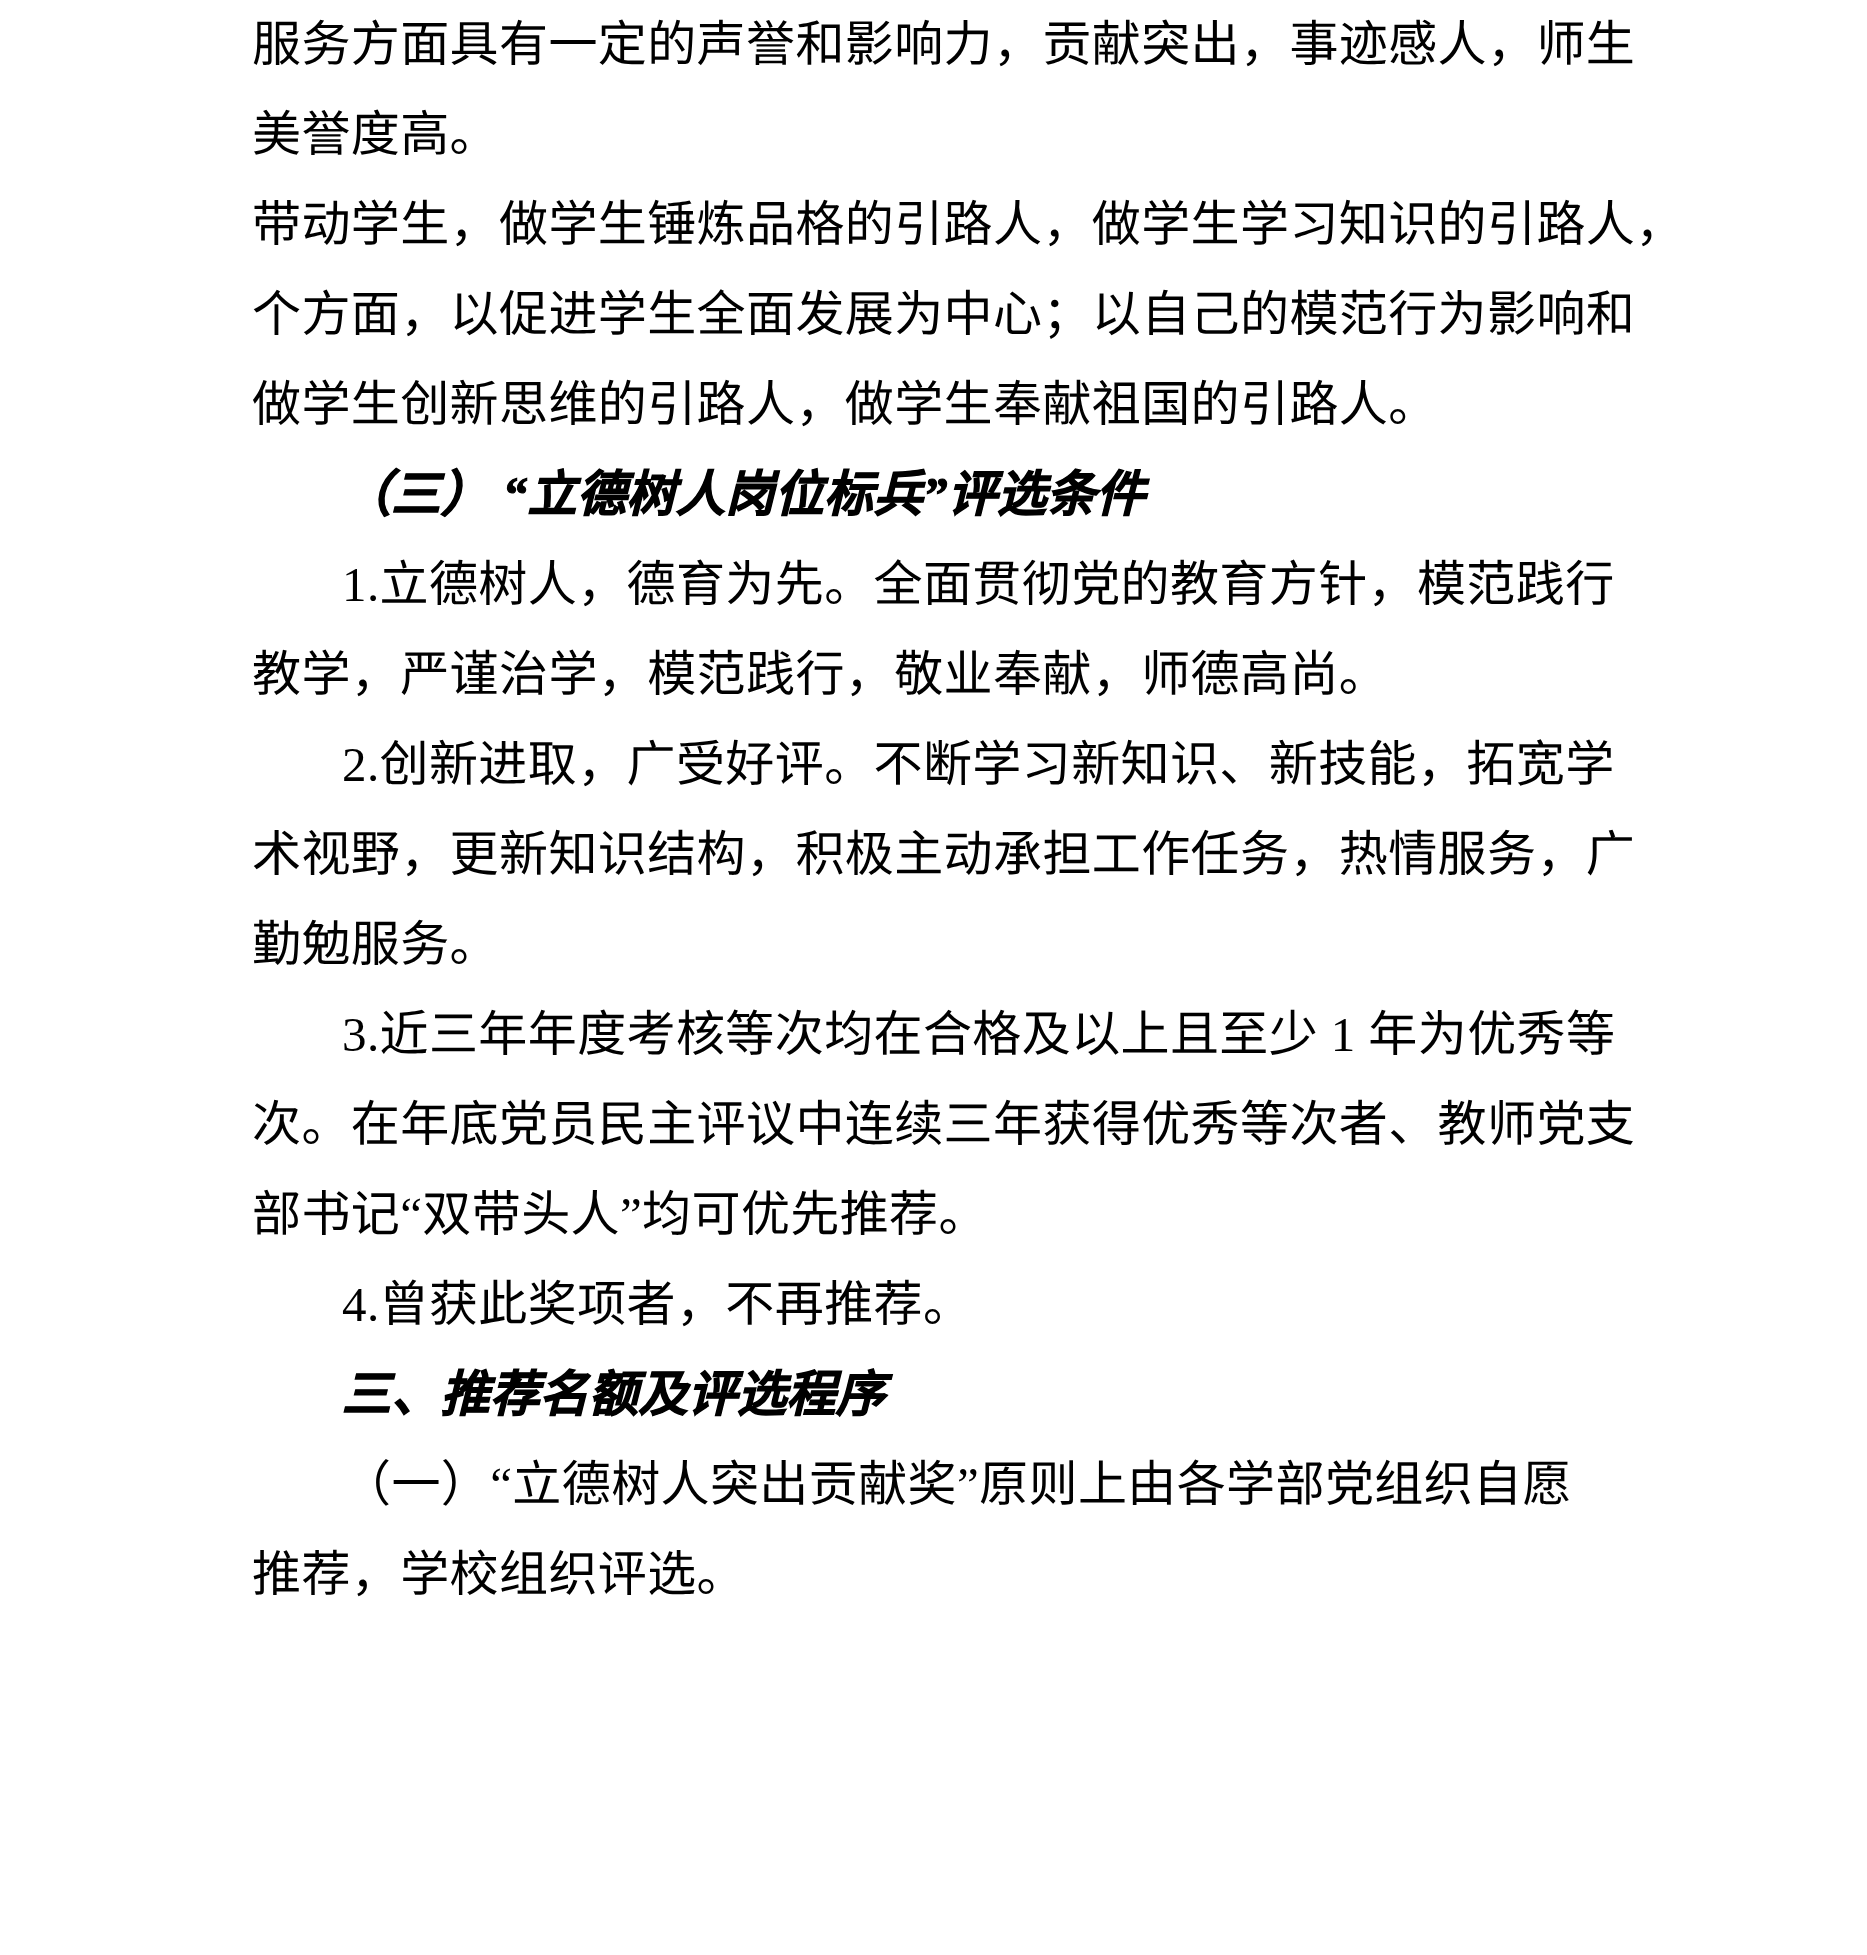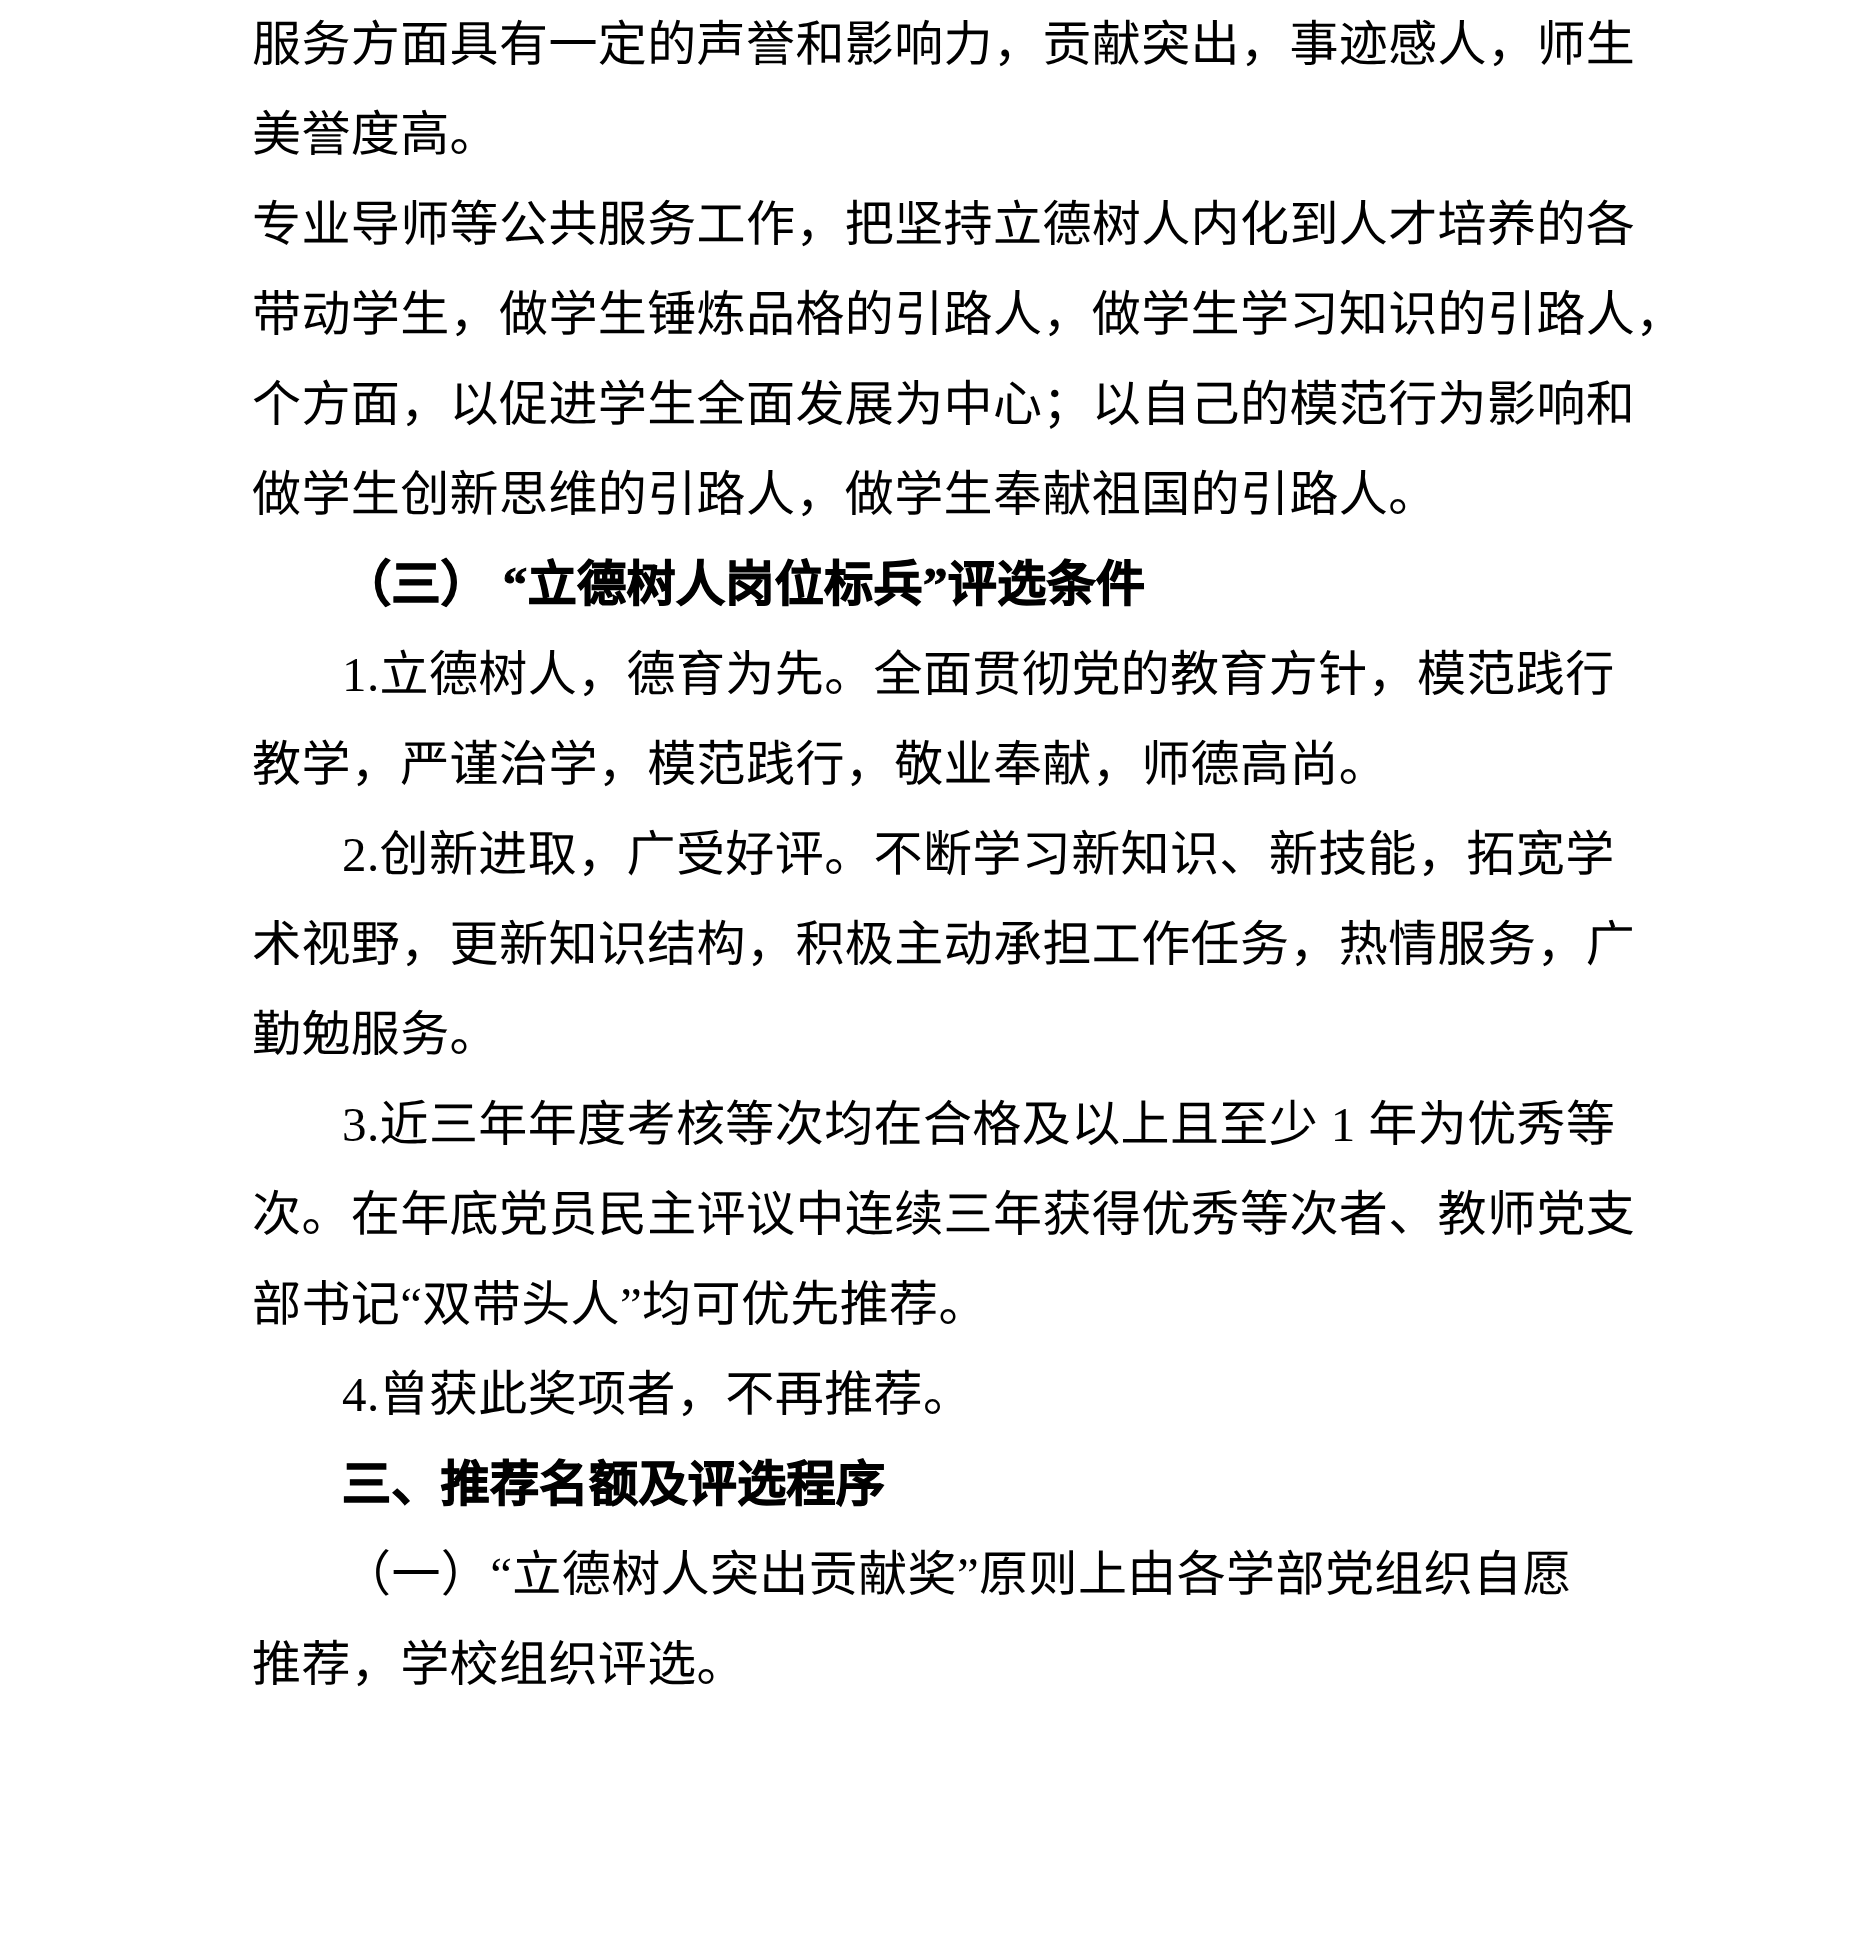--- a/index.html
+++ b/index.html
@@ -29,31 +29,31 @@
     font-size: 49px;
     letter-spacing: 0.4px;
     white-space: nowrap;
     font-weight: 400;
   }
   .line.indent {
     padding-left: 90px;
   }
   .line.heading {
     font-weight: 700;
+    font-style: italic;
     -webkit-text-stroke: 1.1px #000;
   }
 </style>
 </head>
 <body>
 
 <div class="page">
   <div class="textblock">
       <div class="line">服务方面具有一定的声誉和影响力，贡献突出，事迹感人，师生</div>
       <div class="line">美誉度高。</div>
-      <div class="line">专业导师等公共服务工作，把坚持立德树人内化到人才培养的各</div>
       <div class="line">带动学生，做学生锤炼品格的引路人，做学生学习知识的引路人，</div>
       <div class="line">个方面，以促进学生全面发展为中心；以自己的模范行为影响和</div>
       <div class="line">做学生创新思维的引路人，做学生奉献祖国的引路人。</div>
       <div class="line indent heading">（三） “立德树人岗位标兵”评选条件</div>
       <div class="line indent">1.立德树人，德育为先。全面贯彻党的教育方针，模范践行</div>
       <div class="line">教学，严谨治学，模范践行，敬业奉献，师德高尚。</div>
       <div class="line indent">2.创新进取，广受好评。不断学习新知识、新技能，拓宽学</div>
       <div class="line">术视野，更新知识结构，积极主动承担工作任务，热情服务，广</div>
       <div class="line">勤勉服务。</div>
       <div class="line indent">3.近三年年度考核等次均在合格及以上且至少 1 年为优秀等</div>

